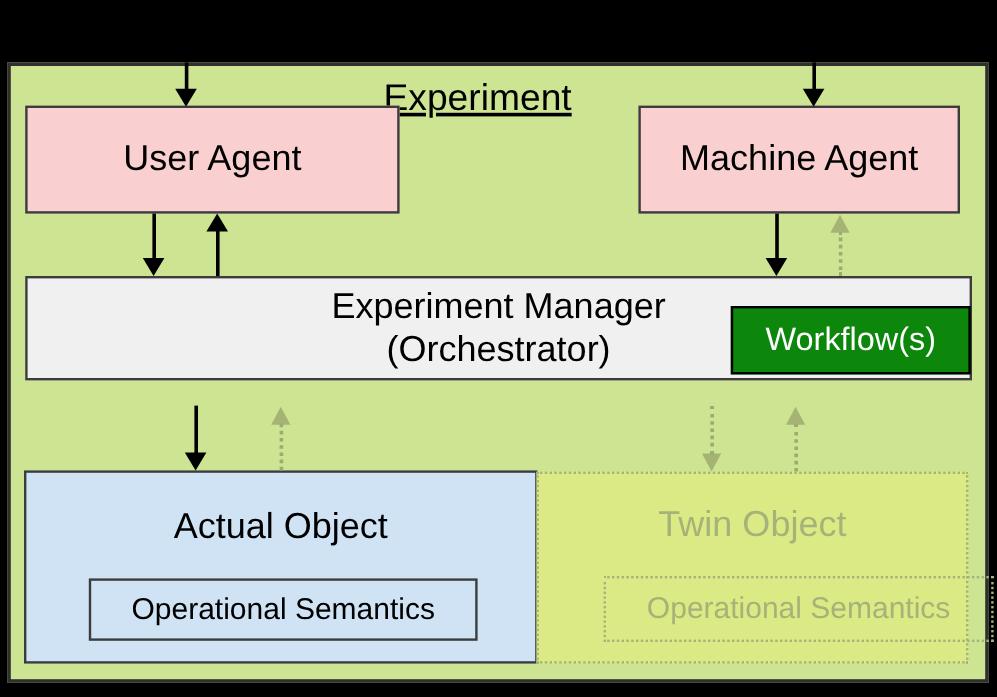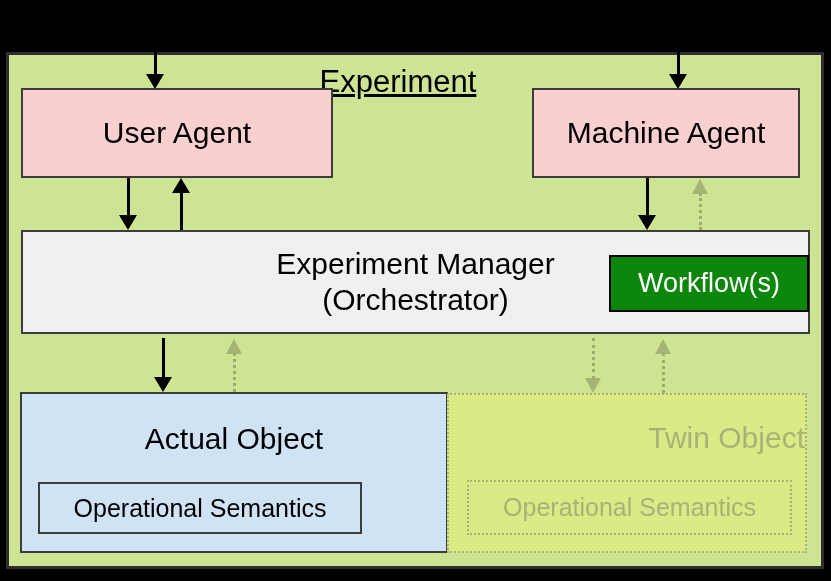--- a/index.html
+++ b/index.html
@@ -43,21 +43,21 @@
     text-align:center;font-size:31px;text-decoration:underline;
   }
   .agent{
     background:var(--agent-fill);
     border:2px solid var(--node-border);
     font-size:30px;
   }
   .user-agent{left:21px;top:88px;width:312px;height:90px;}
   .machine-agent{left:532px;top:88px;width:268px;height:90px;}
   .manager{
-    left:21px;top:230px;width:789px;height:104px;
+    left:21px;top:230px;width:789px;height:87px;
     background:var(--manager-fill);
     border:2px solid var(--node-border);
     font-size:30px;line-height:36px;
   }
   .workflow{
     left:609px;top:255px;width:200px;height:57px;
     background:var(--workflow-fill);
     border:2px solid var(--workflow-border);
     color:var(--workflow-text);
     font-size:27px;
@@ -68,35 +68,35 @@
     background:var(--actual-fill);
     border:2px solid var(--node-border);
     display:block;
   }
   .actual .obj-label{
     margin-top:28px;text-align:center;font-size:30px;
   }
   .opsem{
     position:absolute;
     display:flex;align-items:center;justify-content:center;
-    font-size:25px;text-align:center;
+    font-size:25px;text-align:center;margin-left:36px;
   }
   .actual-opsem{
     left:38px;top:482px;width:324px;height:52px;
     border:2px solid var(--node-border);
   }
   .twin{
     left:447px;top:393px;width:360px;height:160px;
     background:var(--twin-fill);
     border:2px dotted var(--twin-stroke);
     color:var(--twin-stroke);
     display:block;
   }
   .twin .obj-label{
-    margin-top:26px;text-align:right;font-size:30px;
+    margin-top:26px;text-align:center;font-size:30px;
   }
   .twin-opsem{
     left:467px;top:480px;width:325px;height:55px;
     border:2px dotted var(--twin-stroke);
     color:var(--twin-stroke);
   }
   
   .vline{position:absolute;width:0;border-left:3px solid var(--arrow-color);}
   .vline.dot{border-left:3px dotted var(--dotted-color);}
   .head{position:absolute;width:0;height:0;}

